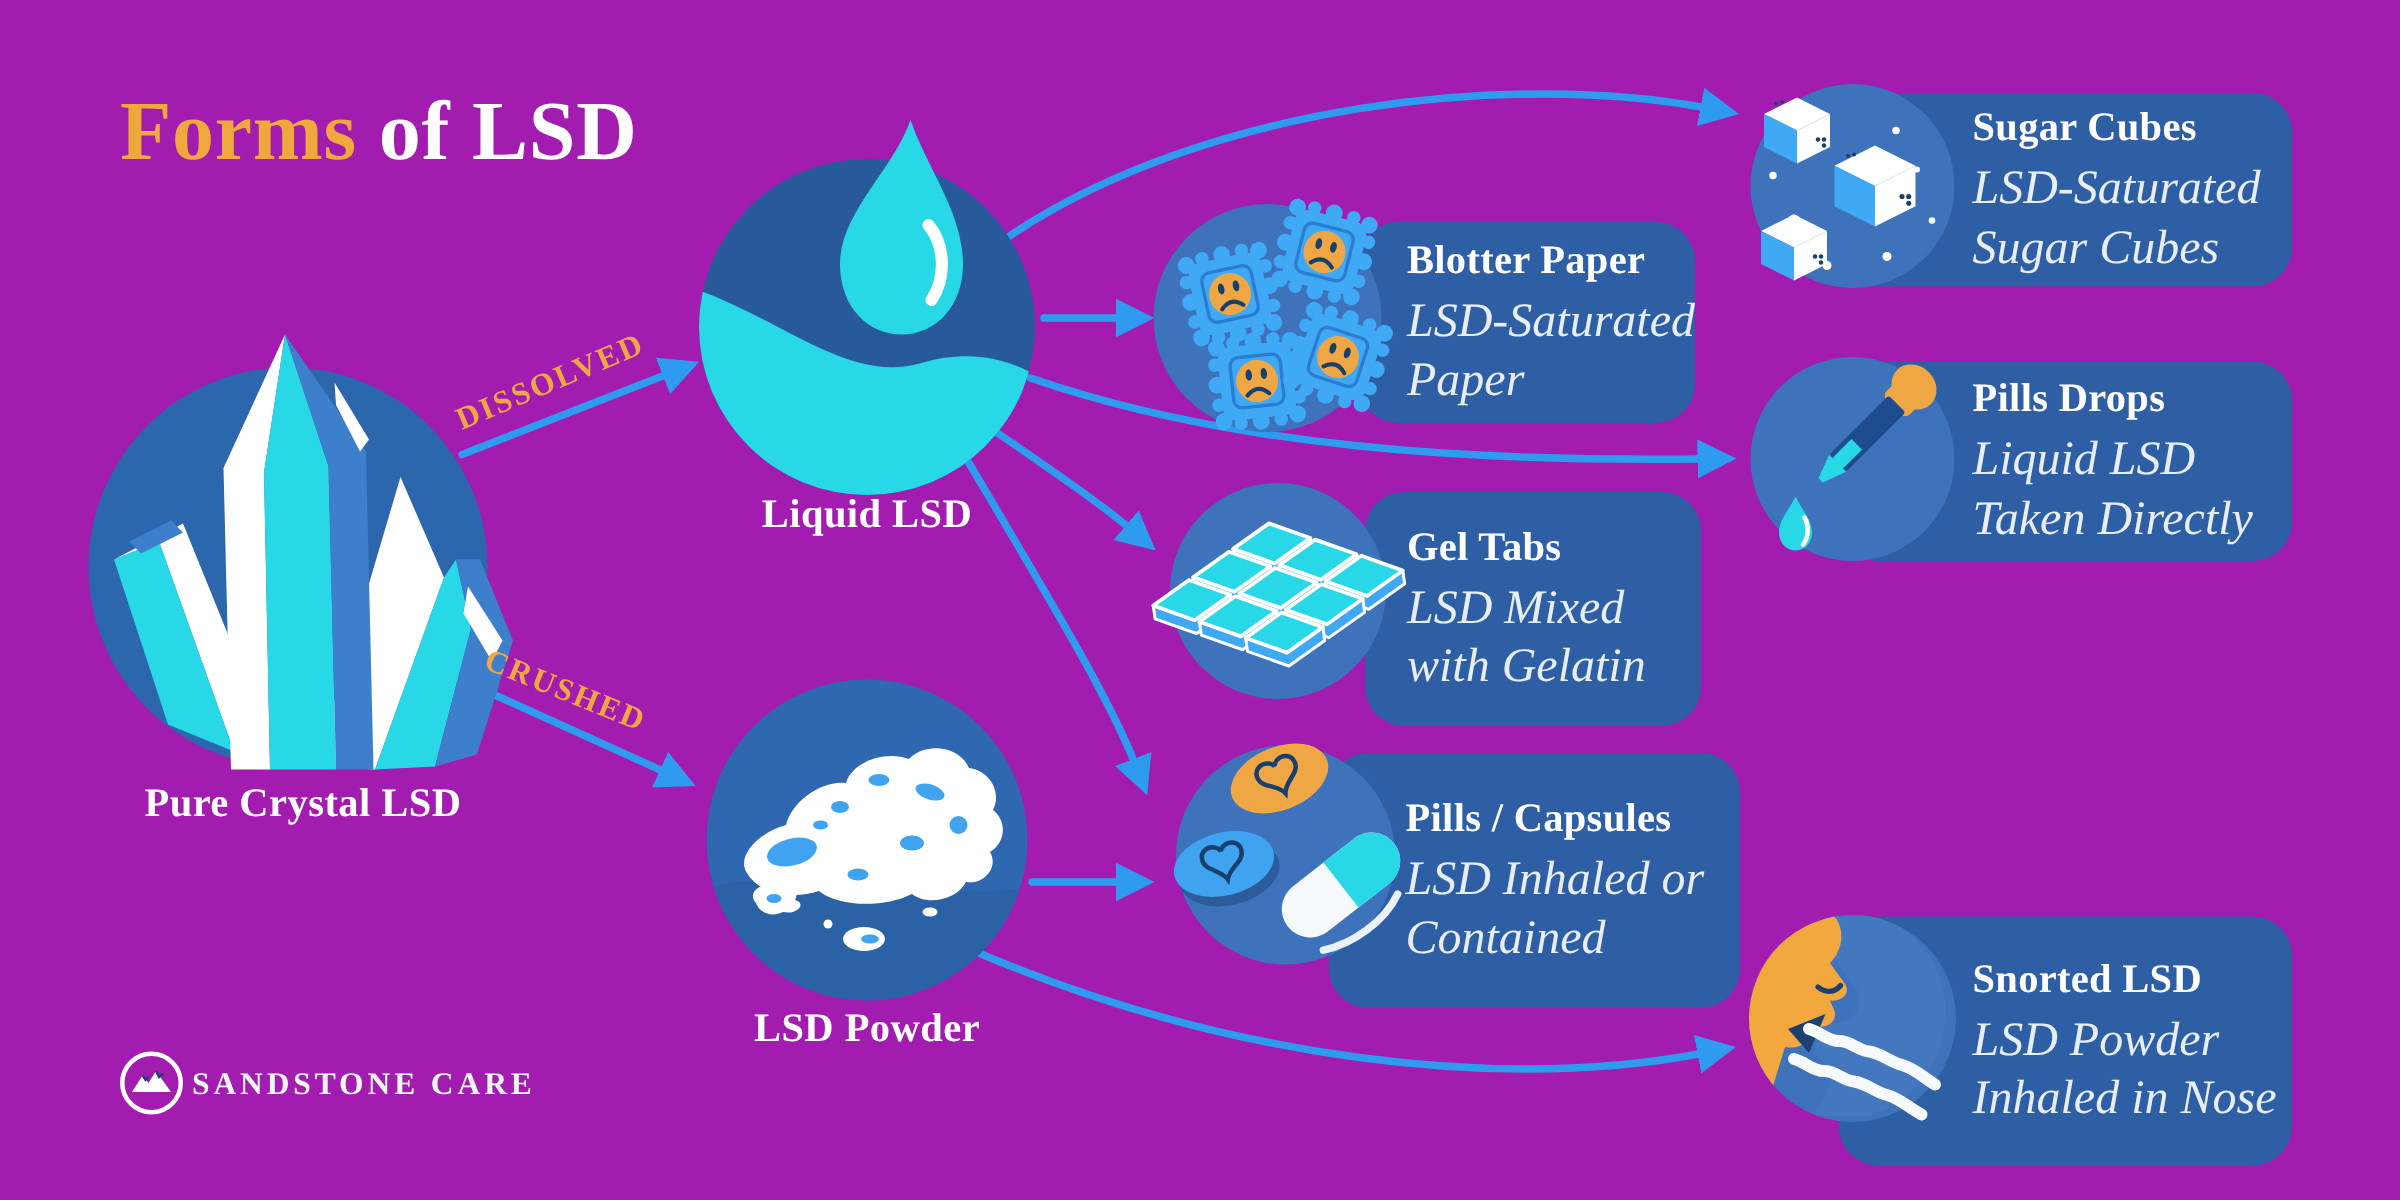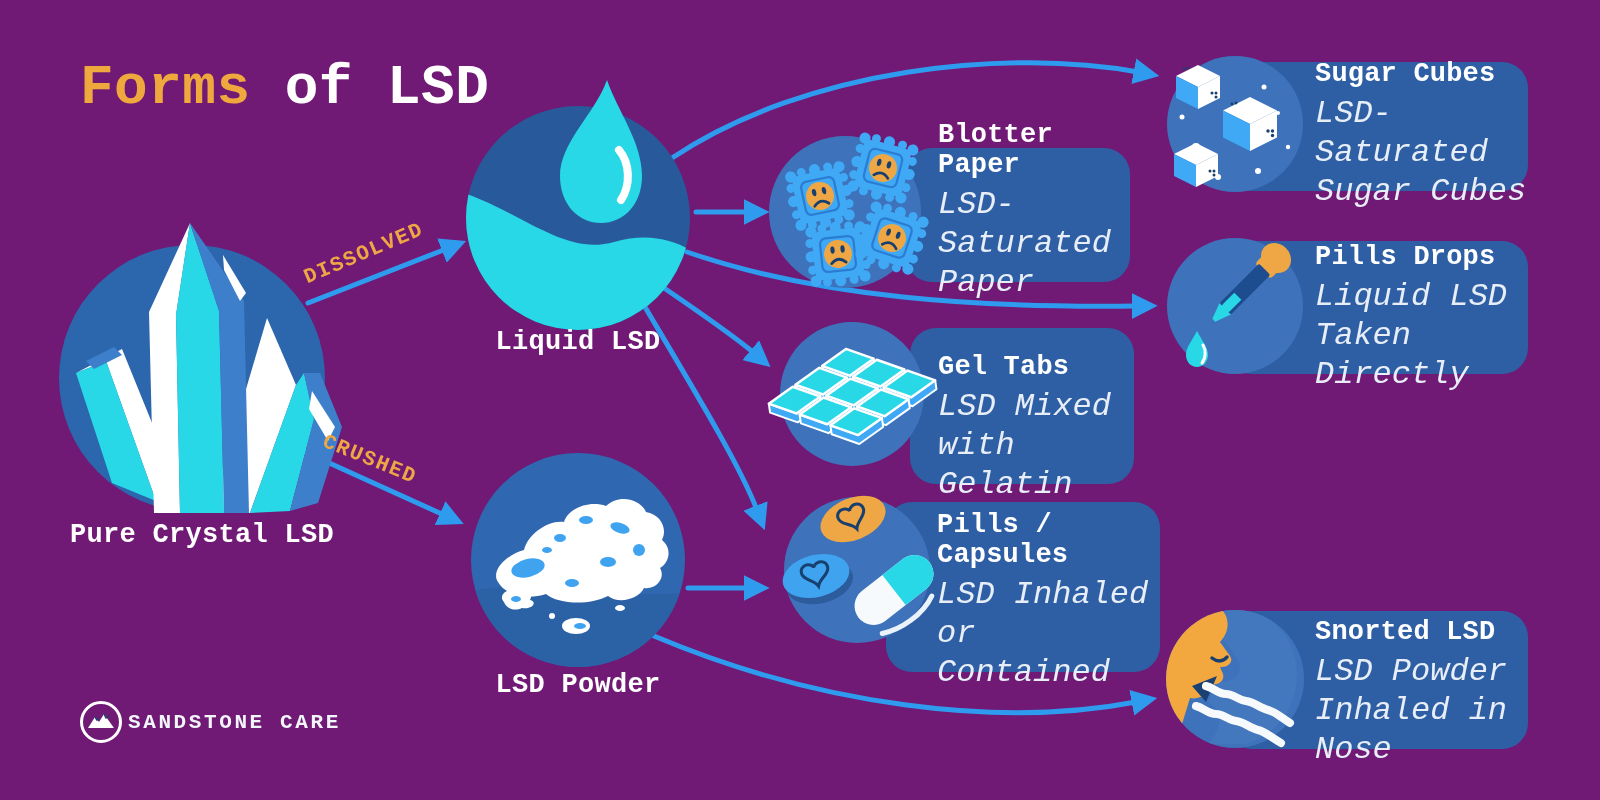--- a/index.html
+++ b/index.html
@@ -1,27 +1,27 @@
 <!DOCTYPE html>
 <html><head>
 <meta charset="utf-8">
 <style>
   html,body{margin:0;padding:0;background:#10294d;}
   .stage{
     position:relative;width:1600px;height:800px;overflow:hidden;
-    background:#701a75;
-    font-family:Liberation Mono, monospace;
+    background:#a21caf;
+    font-family:Liberation Serif, serif;
   }
   .abs{position:absolute;}
   .title{position:absolute;left:80px;top:56px;font-size:56px;font-weight:800;color:#FFFFFF;letter-spacing:.5px;}
   .title .hl{color:#EFA83D;}
   .node-label{position:absolute;color:#FFFFFF;font-weight:800;font-size:27px;text-align:center;letter-spacing:.3px;}
   .edge-label{position:absolute;color:#EFA644;font-weight:700;font-size:21px;letter-spacing:1.6px;}
   .card{position:absolute;background:#2E5FA4;border-radius:26px;}
-  .card-text{display:flex;flex-direction:column;justify-content:flex-end;height:100%;margin-top:20px;}
+  .card-text{display:flex;flex-direction:column;justify-content:center;height:100%;}
   .card-title{font-size:27px;font-weight:800;color:#FFFFFF;margin-bottom:5px;letter-spacing:.2px;}
   .card-sub{font-size:32px;font-style:italic;color:#E8EEF7;line-height:1.22;white-space:pre-line;}
   .brand{position:absolute;left:78px;top:699px;display:flex;align-items:center;gap:4px;color:#F2F6FB;font-weight:700;font-size:21px;letter-spacing:2.6px;}
   svg{display:block;overflow:visible;}
 </style>
 </head>
 <body>
 
 <div class="stage">
 
@@ -143,21 +143,21 @@
   </div>
 
   <div class="card" style="left:886px;top:502px;width:274px;height:170px">
     <div class="card-text" style="padding-left:51px">
       <div class="card-title">Pills / Capsules</div>
       <div class="card-sub">LSD Inhaled or
 Contained</div>
     </div>
   </div>
 
-  <div class="card" style="left:1226px;top:611px;width:302px;height:138px">
+  <div class="card" style="left:1226px;top:611px;width:302px;height:166px">
     <div class="card-text" style="padding-left:89px">
       <div class="card-title">Snorted LSD</div>
       <div class="card-sub">LSD Powder
 Inhaled in Nose</div>
     </div>
   </div>
 
   <svg class="abs" style="left:1160px;top:49px" width="150" height="150" viewBox="0 0 150 150">
     <circle cx="75" cy="75" r="68" fill="#3E73BC"></circle>
     <g fill="#FFFFFF">

